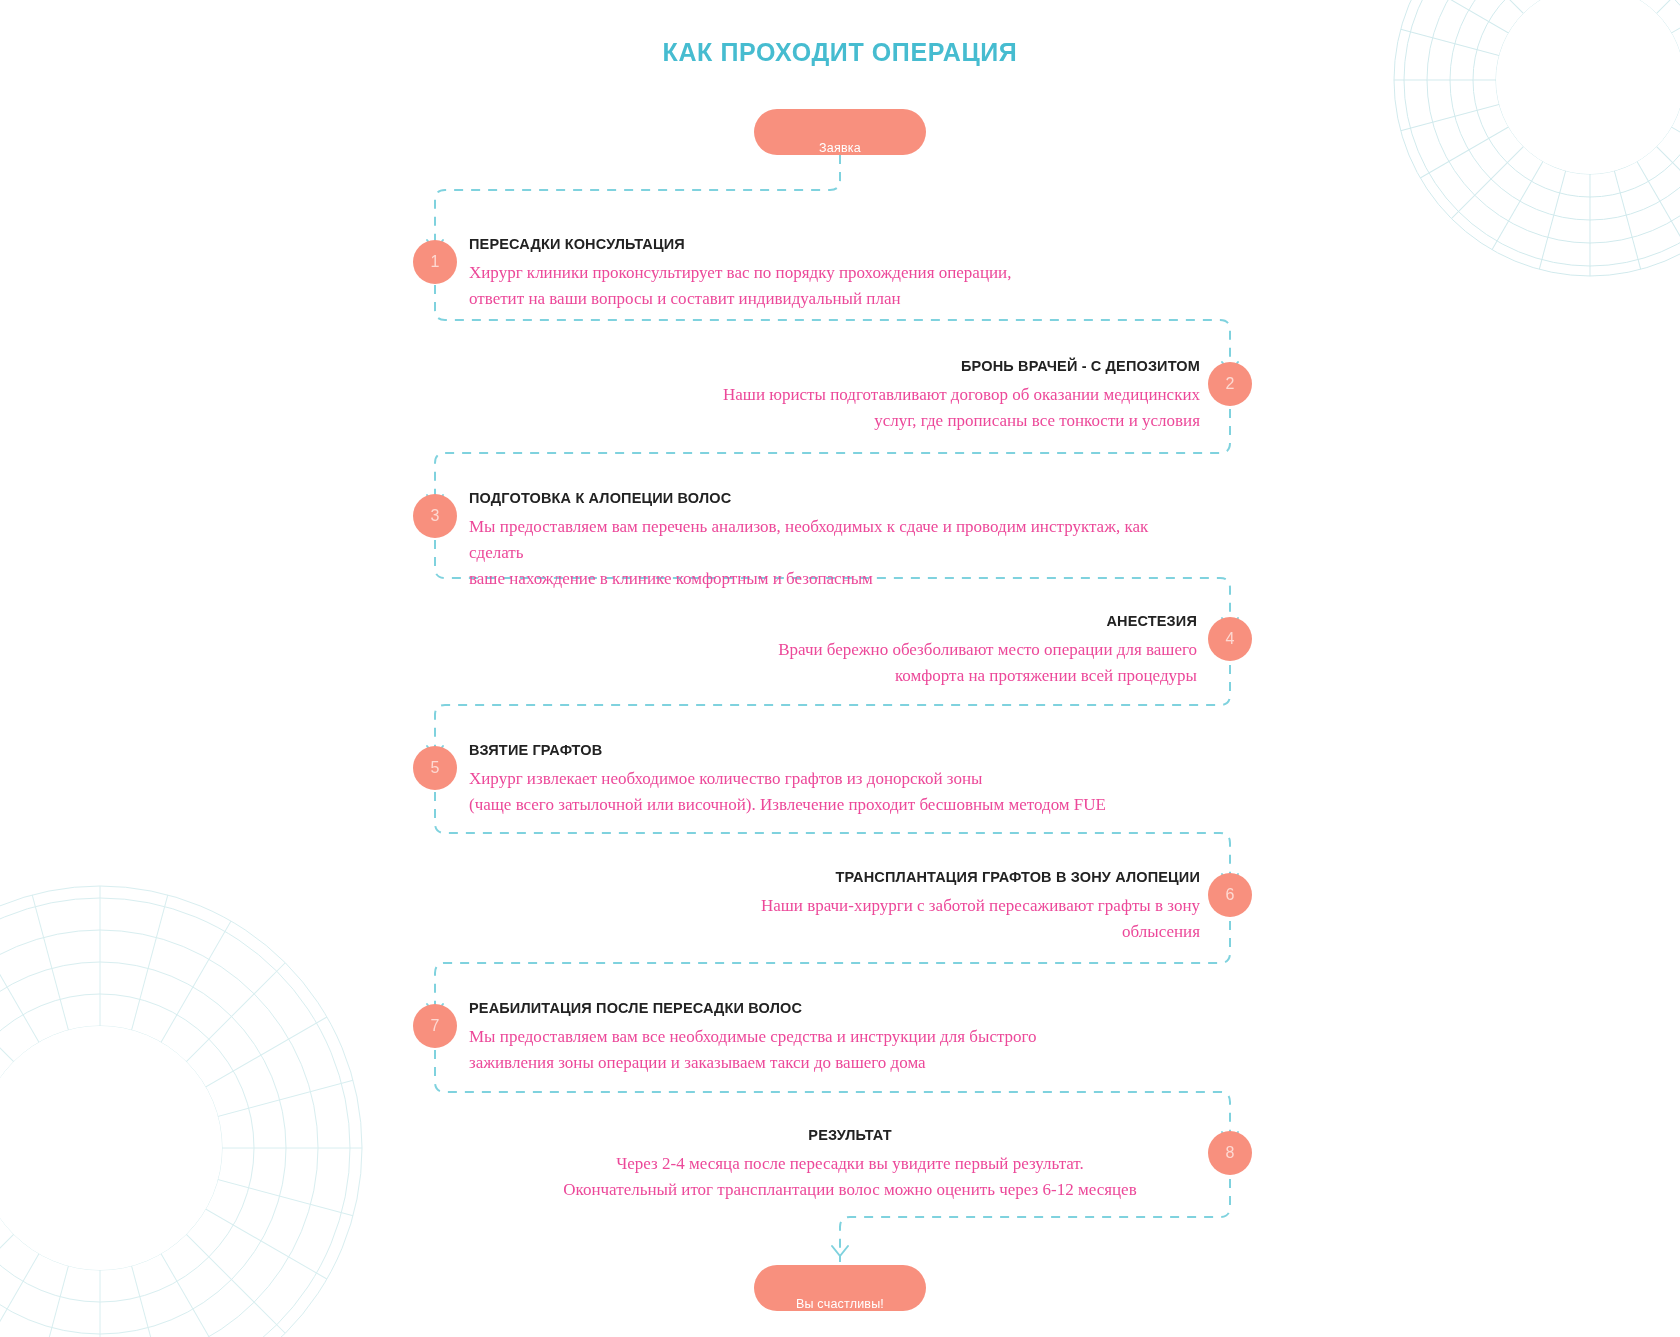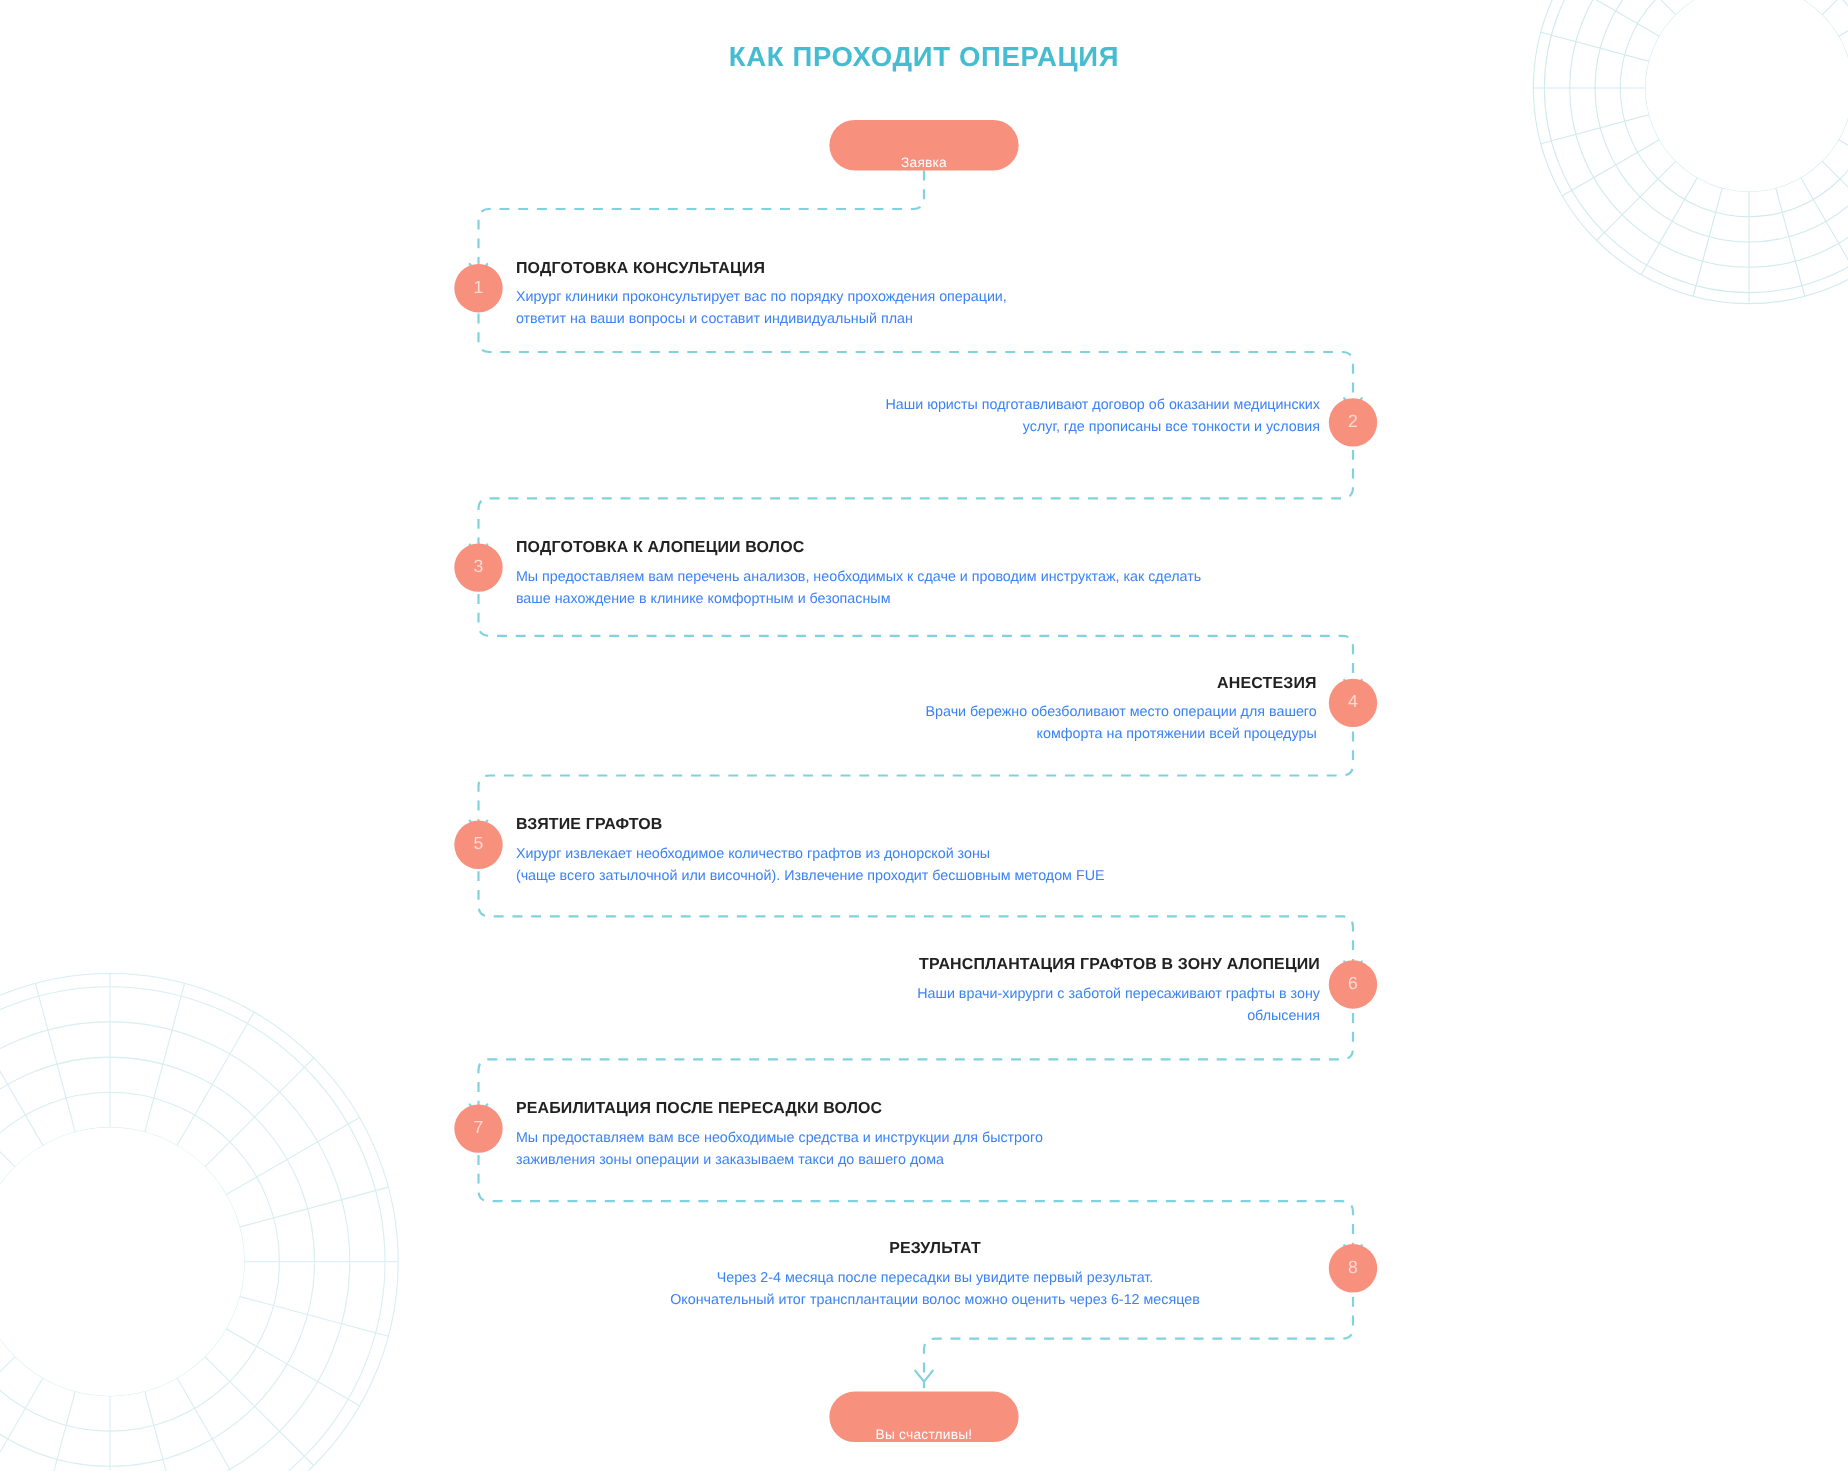--- a/index.html
+++ b/index.html
@@ -94,24 +94,25 @@
   .step-body { position: absolute; }
   .step-title {
     font-size: 14.5px;
     font-weight: bold;
     color: #222222;
     letter-spacing: 0.15px;
     margin-bottom: 8px;
     white-space: nowrap;
   }
   .step-desc {
-    font-size: 13px;
-    color: #3b82f6;
+    font-size: 17px;
+    color: #ec4899;
     line-height: 1.52;
     white-space: pre-line;
+    font-family: Liberation Serif, serif;
   }
   .step.left .step-body { text-align: left; }
   .step.right .step-body { text-align: right; }
 </style>
 </head>
 <body>
 
 <div id="stage">
 
   <div class="deco" id="deco-top-right">
@@ -242,29 +243,30 @@
     <path class="arrow-head" d="M832,1246 L840,1256 L848,1246"></path>
   </svg>
 
   <div class="pill" id="pill-start">
     <span>Заявка</span>
   </div>
 
   <div class="step left" style="top:236px; left:0;">
     <div class="step-badge" style="left:413px; top:4px;">1</div>
     <div class="step-body" style="left:469px; top:0; width:640px;">
-      <div class="step-title">ПОДГОТОВКА КОНСУЛЬТАЦИЯ</div>
+      <div class="step-title">ПЕРЕСАДКИ КОНСУЛЬТАЦИЯ</div>
       <div class="step-desc">Хирург клиники проконсультирует вас по порядку прохождения операции,
 ответит на ваши вопросы и составит индивидуальный план</div>
     </div>
   </div>
 
   <div class="step right" style="top:358px; left:0;">
     <div class="step-badge" style="left:1208px; top:4px;">2</div>
     <div class="step-body" style="left:560px; top:0; width:640px;">
+      <div class="step-title">БРОНЬ ВРАЧЕЙ - С ДЕПОЗИТОМ</div>
       <div class="step-desc">Наши юристы подготавливают договор об оказании медицинских
 услуг, где прописаны все тонкости и условия</div>
     </div>
   </div>
 
   <div class="step left" style="top:490px; left:0;">
     <div class="step-badge" style="left:413px; top:4px;">3</div>
     <div class="step-body" style="left:469px; top:0; width:700px;">
       <div class="step-title">ПОДГОТОВКА К АЛОПЕЦИИ ВОЛОС</div>
       <div class="step-desc">Мы предоставляем вам перечень анализов, необходимых к сдаче и проводим инструктаж, как сделать

